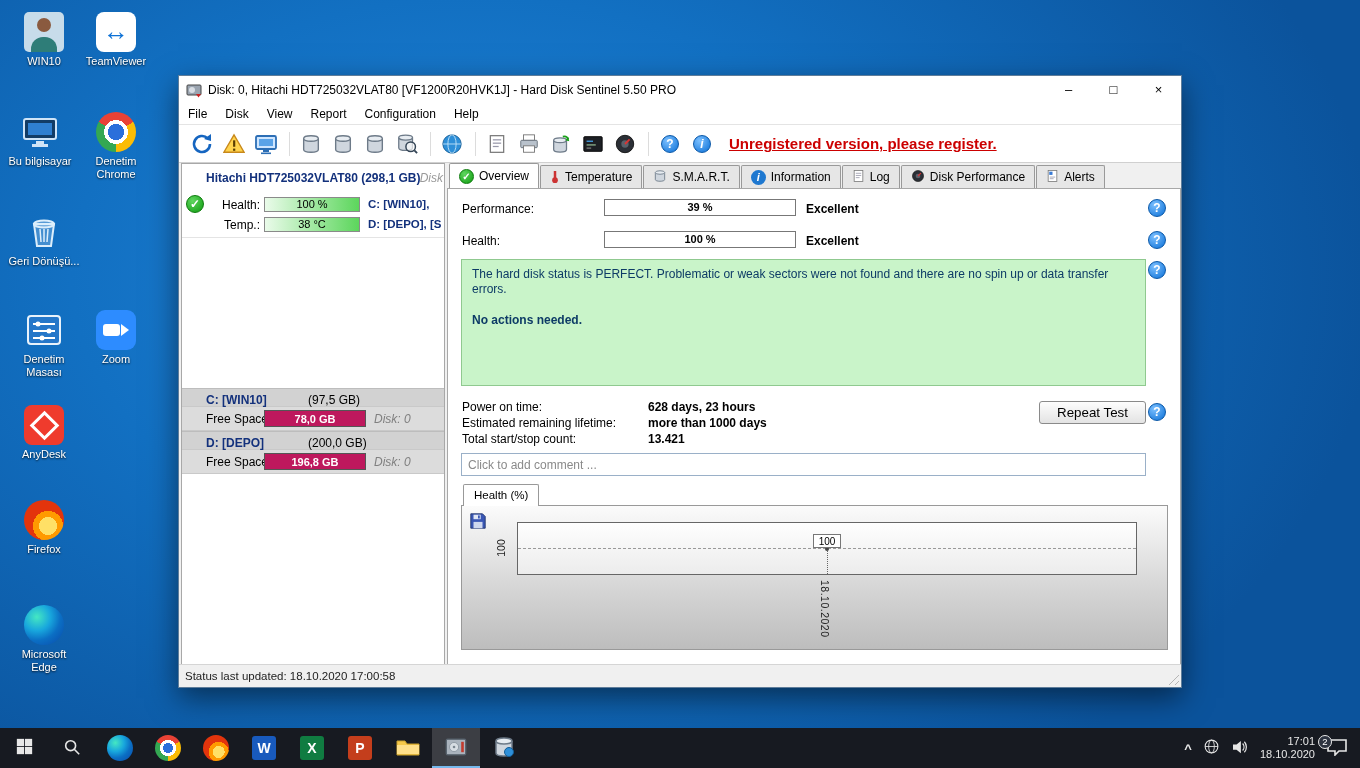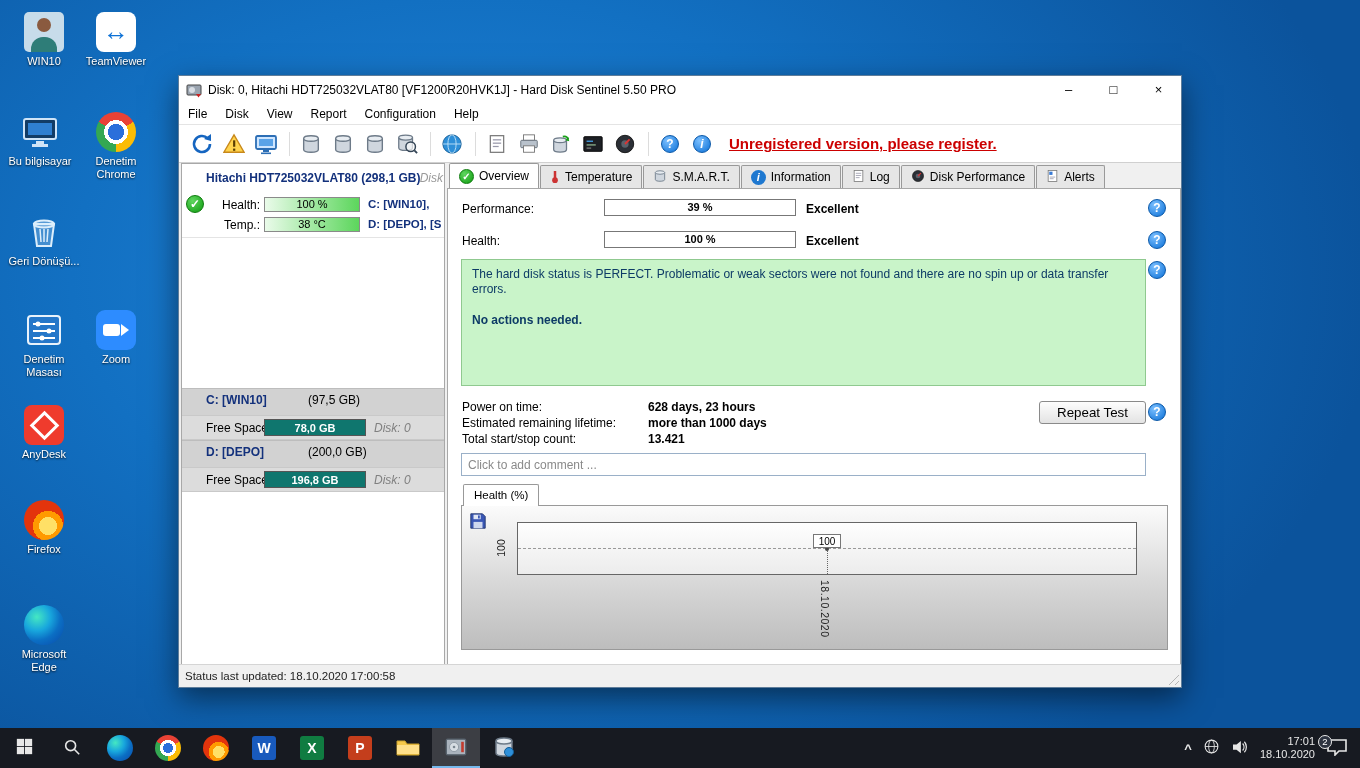--- a/index.html
+++ b/index.html
@@ -55,26 +55,26 @@
     border:1px solid #0a7a0a; color:#fff; font-weight:bold; text-align:center; }
   .cb-lg { position:absolute; left:4px; top:31px; width:18px; height:18px; font-size:12px; line-height:16px; }
   .cb-sm { width:15px; height:15px; font-size:10px; line-height:13px; flex:0 0 auto; }
   .lab-r { position:absolute; width:44px; text-align:right; color:#000; }
   .meter-sm { position:absolute; left:82px; width:96px; height:15px; border:1px solid #8a8a8a;
     background:linear-gradient(to right,#eafbea,#5cd65c); }
   .meter-sm .txt { position:absolute; inset:0; text-align:center; font-size:11px; line-height:13px; color:#000; }
   .drive-ln { position:absolute; left:186px; color:#13317c; font-weight:bold; font-size:11.5px; white-space:nowrap; }
 
   .part-block { position:absolute; left:0; top:224px; width:100%; }
-  .part-head { height:28px; background:#d2d2d2; border-top:1px solid #bdbdbd; border-bottom:1px solid #c9c9c9; position:relative; cursor:pointer; }
+  .part-head { height:19px; background:#d2d2d2; border-top:1px solid #bdbdbd; border-bottom:1px solid #c9c9c9; position:relative; cursor:pointer; }
   .pname { position:absolute; left:24px; top:4px; font-weight:bold; color:#13317c; }
   .psize { position:absolute; left:126px; top:4px; color:#000; }
   .part-free { height:24px; background:#dcdcdc; position:relative; cursor:pointer; border-bottom:1px solid #c9c9c9; }
   .flabel { position:absolute; left:24px; top:5px; color:#000; }
-  .freebar { position:absolute; left:82px; top:3px; width:102px; height:17px; border:1px solid #555; background:#0f766e; }
+  .freebar { position:absolute; left:82px; top:3px; width:102px; height:17px; border:1px solid #555; background:#be185d; }
   .freebar .fill { height:100%; background:linear-gradient(#ff4fc4,#d6009e); }
   .freebar .txt { position:absolute; inset:0; text-align:center; color:#fff; font-weight:bold; font-size:11px; line-height:16px; }
   .pdisk { position:absolute; left:192px; top:5px; font-style:italic; color:#808080; }
 
   
   .tabsbar { height:25px; background:#f0f0f0; display:flex; align-items:flex-end; padding-left:2px; }
   .tab { display:flex; align-items:center; gap:5px; padding:0 9px; border:1px solid #999; border-bottom:none;
     background:#e6e6e6; margin-right:1px; height:23px; border-radius:2px 2px 0 0; cursor:pointer; white-space:nowrap; }
   .tab.active { background:#fff; height:25px; }
   .content { position:absolute; left:0; top:25px; right:0; bottom:0; background:#fff; border:1px solid #a8a8a8; }

